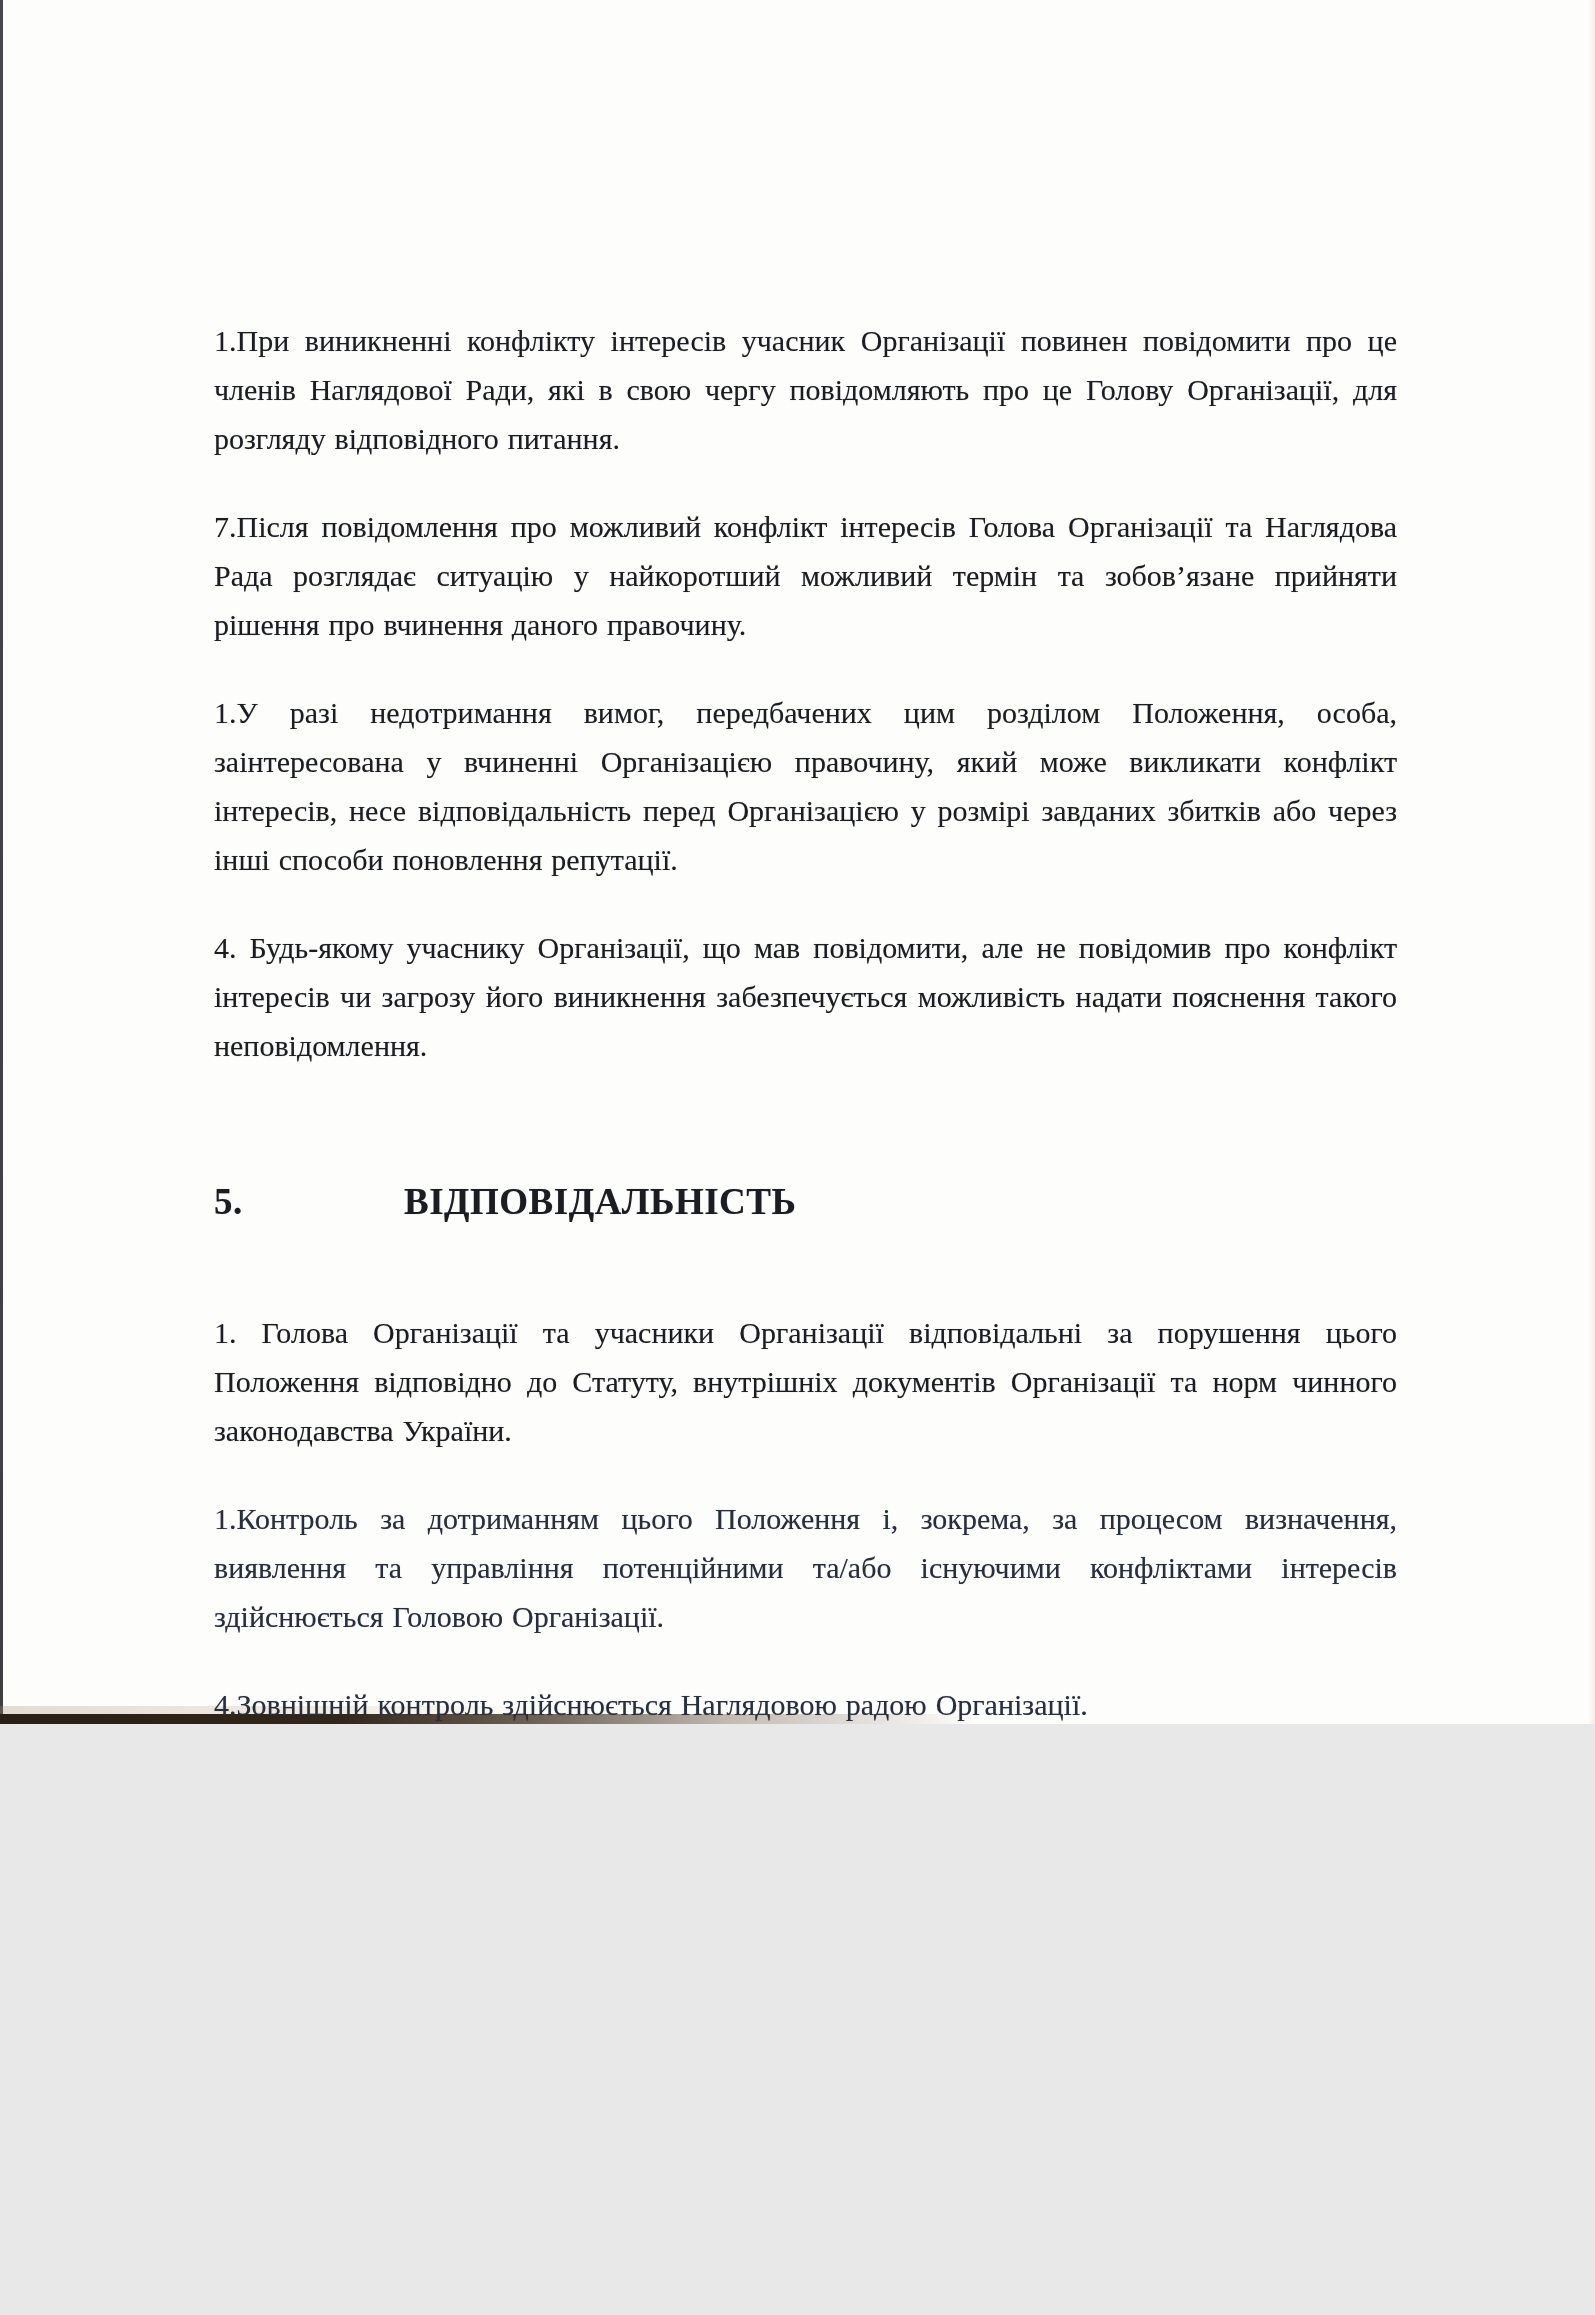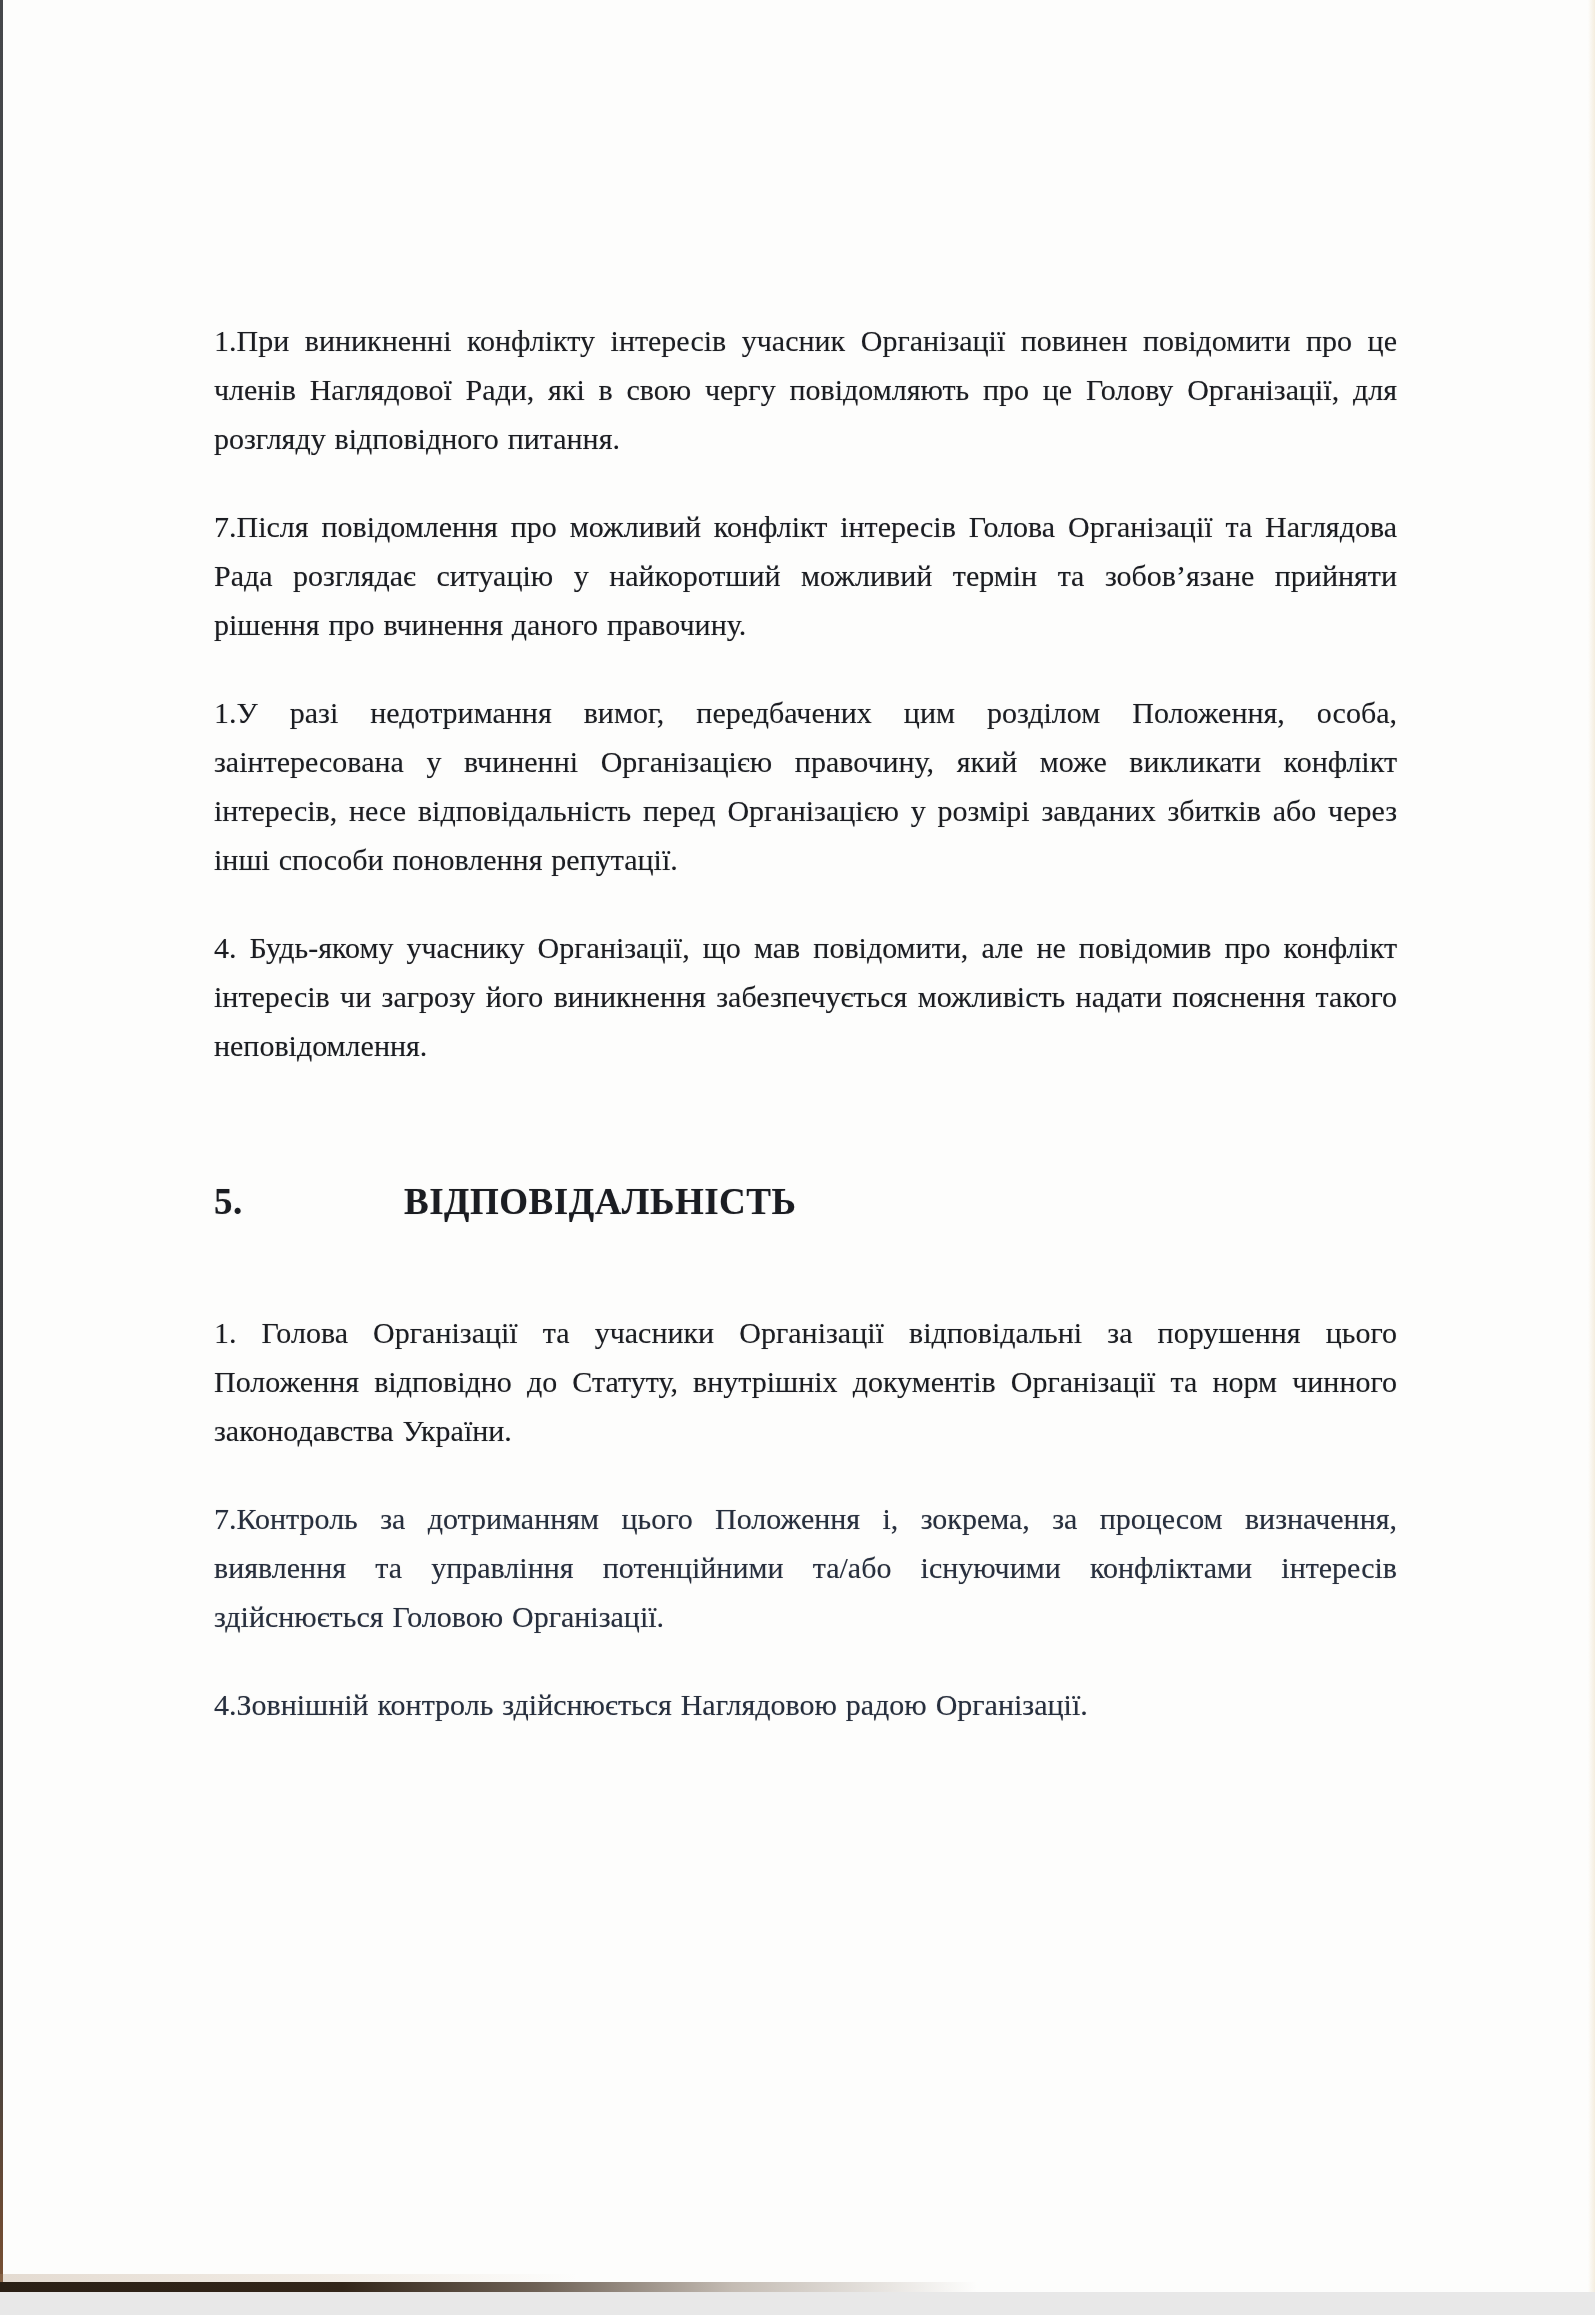--- a/index.html
+++ b/index.html
@@ -3,21 +3,21 @@
 <meta charset="utf-8">
 <style>
   html, body {
     margin: 0;
     padding: 0;
     background: #e8e8e8;
   }
   .page {
     position: relative;
     width: 1596px;
-    height: 2292px;
+    height: 1724px;
     background: #fdfdfc;
     overflow: hidden;
     font-family: "Liberation Serif", "DejaVu Serif", serif;
     text-decoration: underline;
   }
   
   .scan-edge-left {
     position: absolute;
     left: 0; top: 0;
     width: 2.7px; height: 2316px;
@@ -106,19 +106,19 @@
 
     <p>4. Будь-якому учаснику Організації, що мав повідомити, але не повідомив про конфлікт інтересів чи загрозу його виникнення забезпечується можливість надати пояснення такого неповідомлення.</p>
 
     <div class="section-heading">
       <span class="hnum">5.</span>
       <span class="htitle">ВІДПОВІДАЛЬНІСТЬ</span>
     </div>
 
     <p>1. Голова Організації та учасники Організації відповідальні за порушення цього Положення відповідно до Статуту, внутрішніх документів Організації та норм чинного законодавства України.</p>
 
-    <p class="ink-blue">7.Контроль за дотриманням цього Положення і, зокрема, за процесом визначення, виявлення та управління потенційними та/або існуючими конфліктами інтересів здійснюється Головою Організації.</p>
+    <p class="ink-blue">1.Контроль за дотриманням цього Положення і, зокрема, за процесом визначення, виявлення та управління потенційними та/або існуючими конфліктами інтересів здійснюється Головою Організації.</p>
 
     <p class="ink-blue last">4.Зовнішній контроль здійснюється Наглядовою радою Організації.</p>
 
   </div>
 </div>
 
 
 </body></html>

